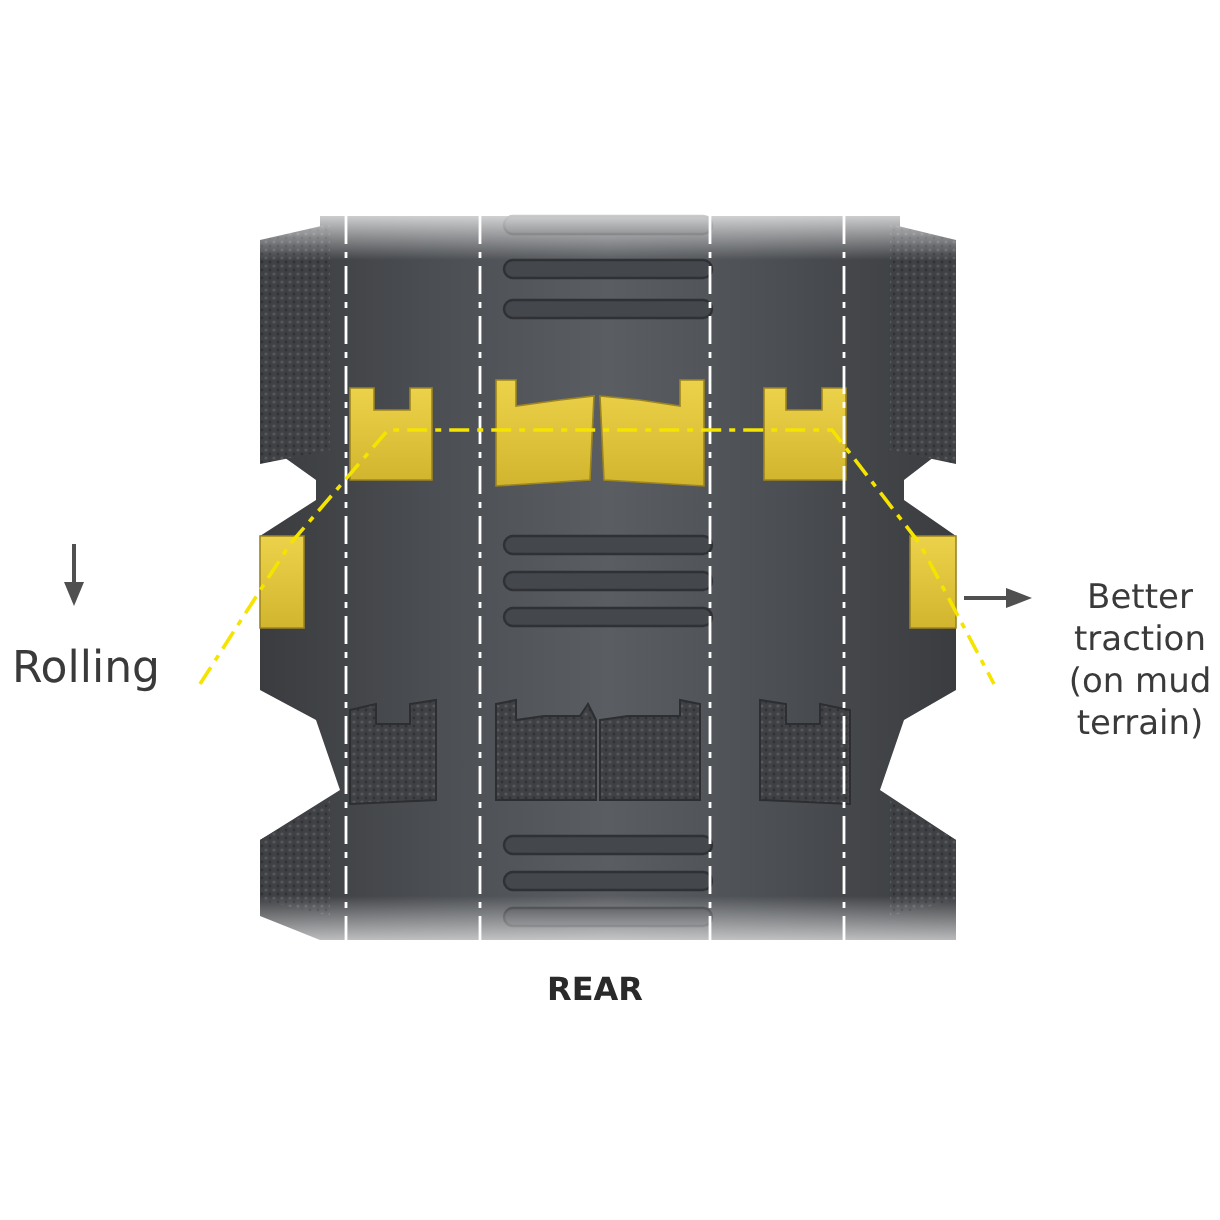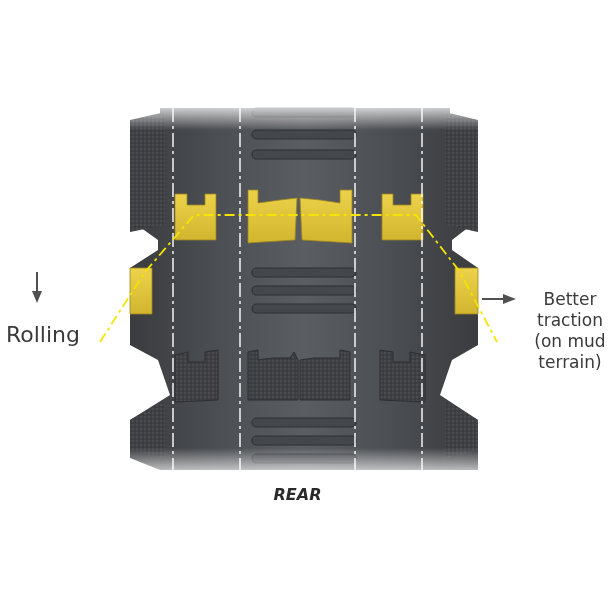--- a/index.html
+++ b/index.html
@@ -1,21 +1,21 @@
 <!DOCTYPE html>
 <html><head>
 <meta charset="utf-8">
 <style>
   html, body { margin:0; padding:0; background:#ffffff; }
   body { width:610px; height:610px; position:relative; overflow:hidden; font-family:"DejaVu Sans", sans-serif; }
   #stage { position:absolute; left:0; top:0; width:610px; height:610px; }
   .lbl { position:absolute; color:#3a3a3a; font-family:"DejaVu Sans", sans-serif; }
   #rolling-label { left:6px; top:310px; font-size:22px;margin-top:12px; }
   #traction-label { left:525px; top:289px; font-size:17px; line-height:21px; text-align:center; width:90px; }
-  #rear-label { left:0; width:595px; top:485px; text-align:center; font-weight:bold; font-size:16px; color:#2a2a2a;font-style:italic; }
+  #rear-label { left:0; width:595px; top:485px; text-align:center; font-weight:bold; font-size:16px; color:#2a2a2a; }
 </style>
 </head>
 <body>
 
 <div id="stage">
 <svg width="610" height="610" viewBox="0 0 610 610">
   <defs>
     <linearGradient id="fadeTop" x1="0" y1="0" x2="0" y2="1">
       <stop offset="0" stop-color="#ffffff" stop-opacity="1"></stop>
       <stop offset="1" stop-color="#ffffff" stop-opacity="0"></stop>

